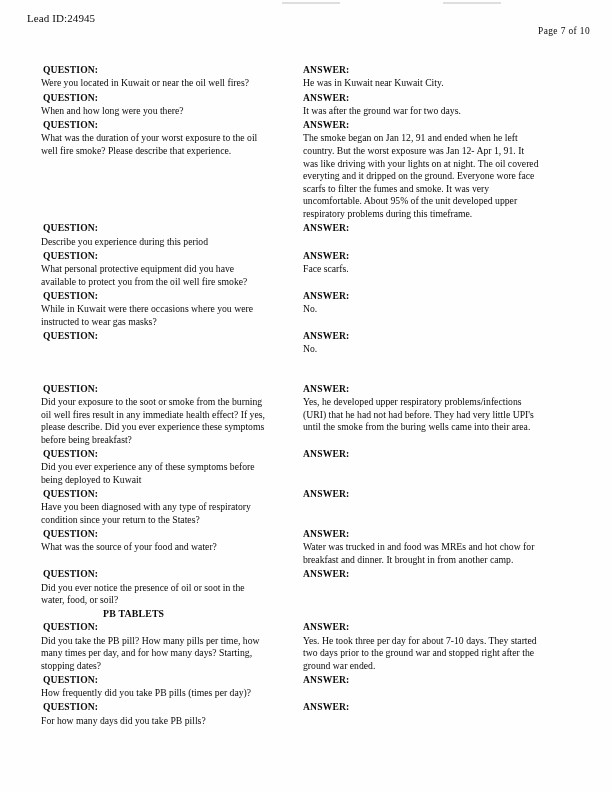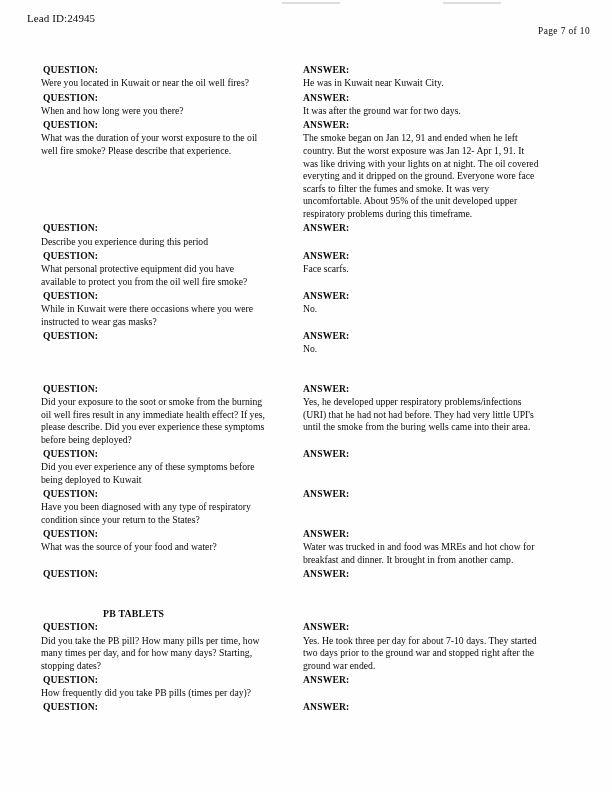--- a/index.html
+++ b/index.html
@@ -190,21 +190,21 @@
           <p class="label q">QUESTION:</p>
         </div>
         <div class="col-a">
           <p class="label a">ANSWER:</p>
           <p class="text">No.</p>
         </div>
       </div>
       <div class="qa-row" style="top: 318.5px; position: absolute;">
         <div class="col-q">
           <p class="label q">QUESTION:</p>
-          <p class="text">Did your exposure to the soot or smoke from the burning oil well fires result in any immediate health effect?  If yes, please describe.  Did you ever experience these symptoms before being deployed?</p>
+          <p class="text">Did your exposure to the soot or smoke from the burning oil well fires result in any immediate health effect?  If yes, please describe.  Did you ever experience these symptoms before being breakfast?</p>
         </div>
         <div class="col-a">
           <p class="label a">ANSWER:</p>
           <p class="text">Yes, he developed upper respiratory problems/infections (URI) that he had not had before.  They had very little UPI's until the smoke from the buring wells came into their area.</p>
         </div>
       </div>
       <div class="qa-row" style="top: 383.8px; position: absolute;">
         <div class="col-q">
           <p class="label q">QUESTION:</p>
           <p class="text">Did you ever experience any of these symptoms before being deployed to Kuwait</p>
@@ -230,20 +230,21 @@
           <p class="text">What was the source of your food and water?</p>
         </div>
         <div class="col-a">
           <p class="label a">ANSWER:</p>
           <p class="text">Water was trucked in and food was MREs and hot chow for breakfast and dinner.  It brought in from another camp.</p>
         </div>
       </div>
       <div class="qa-row" style="top: 504.1px; position: absolute;">
         <div class="col-q">
           <p class="label q">QUESTION:</p>
+          <p class="text">Did you ever notice the presence of oil or soot in the water, food, or soil?</p>
         </div>
         <div class="col-a">
           <p class="label a">ANSWER:</p>
           <p class="text"></p>
         </div>
       </div>
       <div class="section-head" style="top: 544.2px; margin-left: 48px;">PB TABLETS</div>
       <div class="qa-row" style="top: 557.2px; position: absolute;">
         <div class="col-q">
           <p class="label q">QUESTION:</p>
@@ -260,20 +261,21 @@
           <p class="text">How frequently did you take PB pills (times per day)?</p>
         </div>
         <div class="col-a">
           <p class="label a">ANSWER:</p>
           <p class="text"></p>
         </div>
       </div>
       <div class="qa-row" style="top: 637.4px; position: absolute;">
         <div class="col-q">
           <p class="label q">QUESTION:</p>
+          <p class="text">For how many days did you take PB pills?</p>
         </div>
         <div class="col-a">
           <p class="label a">ANSWER:</p>
           <p class="text"></p>
         </div>
       </div>
     </div>
 
 </div>
 

